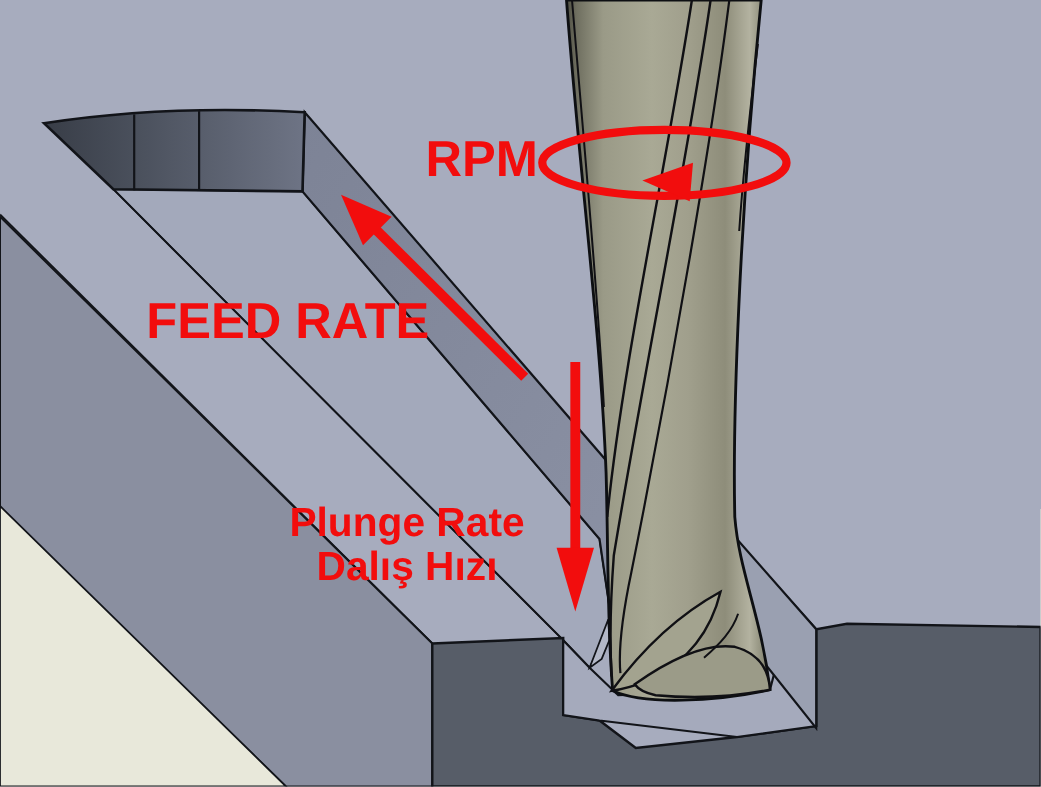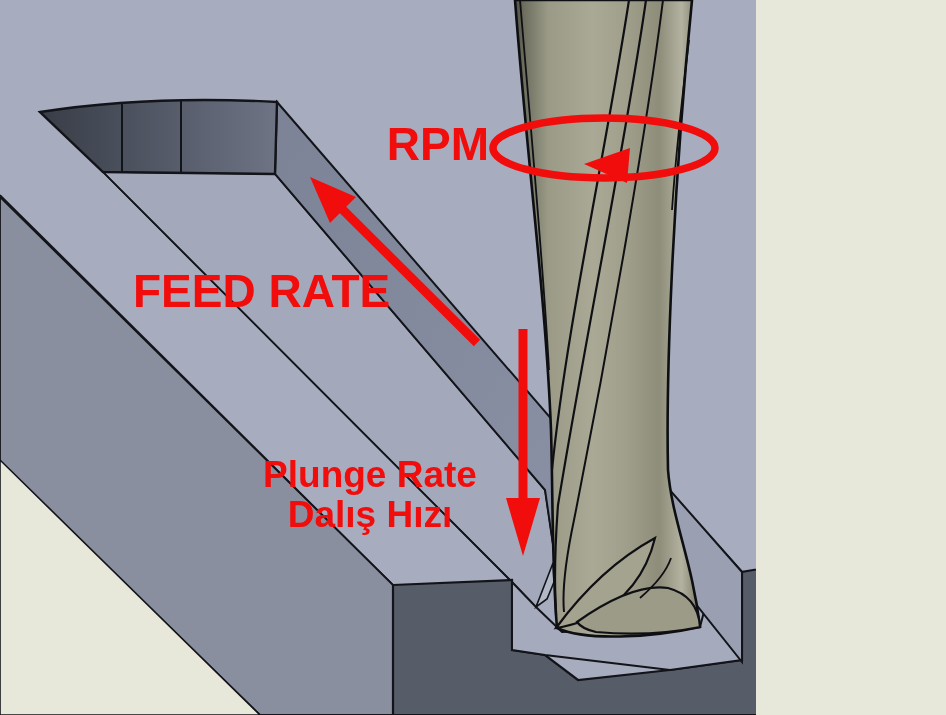--- a/index.html
+++ b/index.html
@@ -1,16 +1,16 @@
 <!DOCTYPE html>
 <html><head>
 <meta charset="utf-8">
 <style>
   html,body{margin:0;padding:0;background:#e8e8da;}
-  .stage{width:756px;height:715px;position:relative;overflow:hidden;
+  .stage{width:946px;height:715px;position:relative;overflow:hidden;
          font-family:"Liberation Sans", sans-serif;}
   svg{display:block;}
   text{font-family:"Liberation Sans", sans-serif;font-weight:bold;}
 </style>
 </head>
 <body>
 
 <div class="stage">
 <svg width="946" height="715" viewBox="0 0 946 715">
   <defs>

